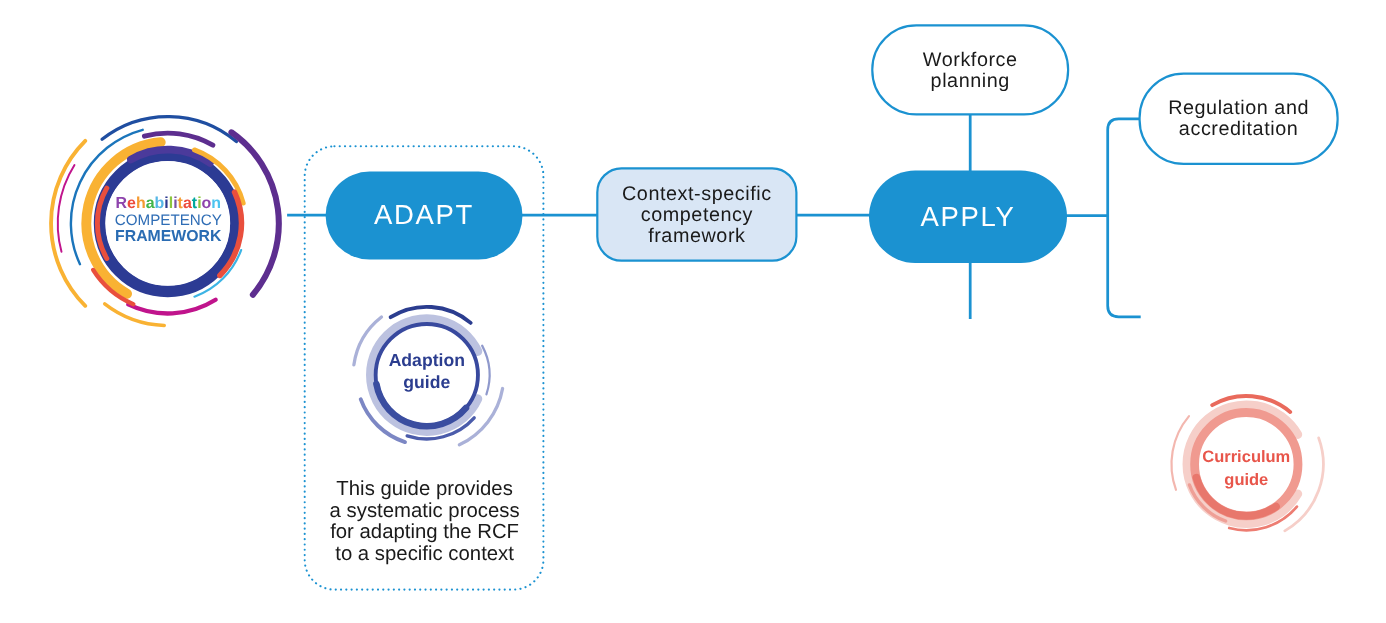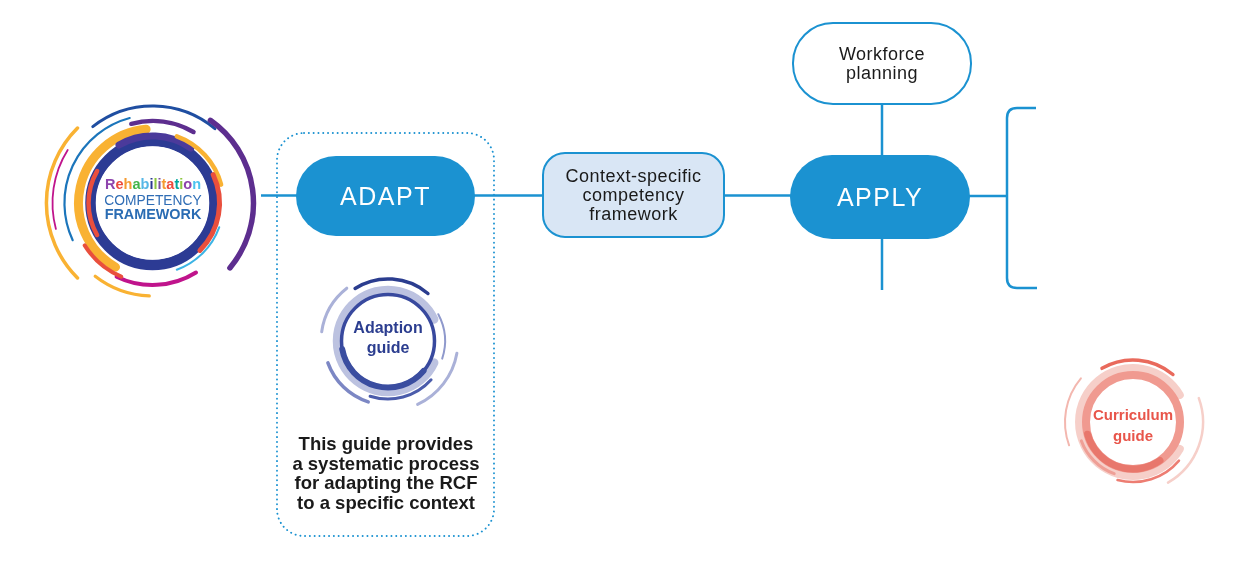--- a/index.html
+++ b/index.html
@@ -86,15 +86,16 @@
   <text x="1133" y="441">guide</text>
 </g>
   </svg>
 
   <div class="box pill" style="left:296px;top:156px;width:179px;height:80px;">ADAPT</div>
   <div class="box pill" style="left:790px;top:155px;width:180px;height:84px;">APPLY</div>
 
   <div class="box outline" style="left:792px;top:22px;width:180px;height:83px;">Workforce<br>planning</div>
 
   <div class="box" style="left:542px;top:152px;width:183px;height:86px;background:#d9e6f5;border:2.5px solid #1b92d1;border-radius:23px;">Context-specific<br>competency<br>framework</div>
+  <div class="box outline" style="left:1035px;top:66px;width:182px;height:84px;">Regulation and<br>accreditation</div>
 
-  <div class="box" style="left:288px;top:428px;width:196px;height:90px;font-size:18.5px;letter-spacing:0;line-height:19.5px;font-weight:bold;">This guide provides<br>a systematic process<br>for adapting the RCF<br>to a specific context</div>
+  <div class="box" style="left:288px;top:428px;width:196px;height:90px;font-size:18.5px;letter-spacing:0;line-height:19.5px;">This guide provides<br>a systematic process<br>for adapting the RCF<br>to a specific context</div>
 </div>
 
 </body></html>

